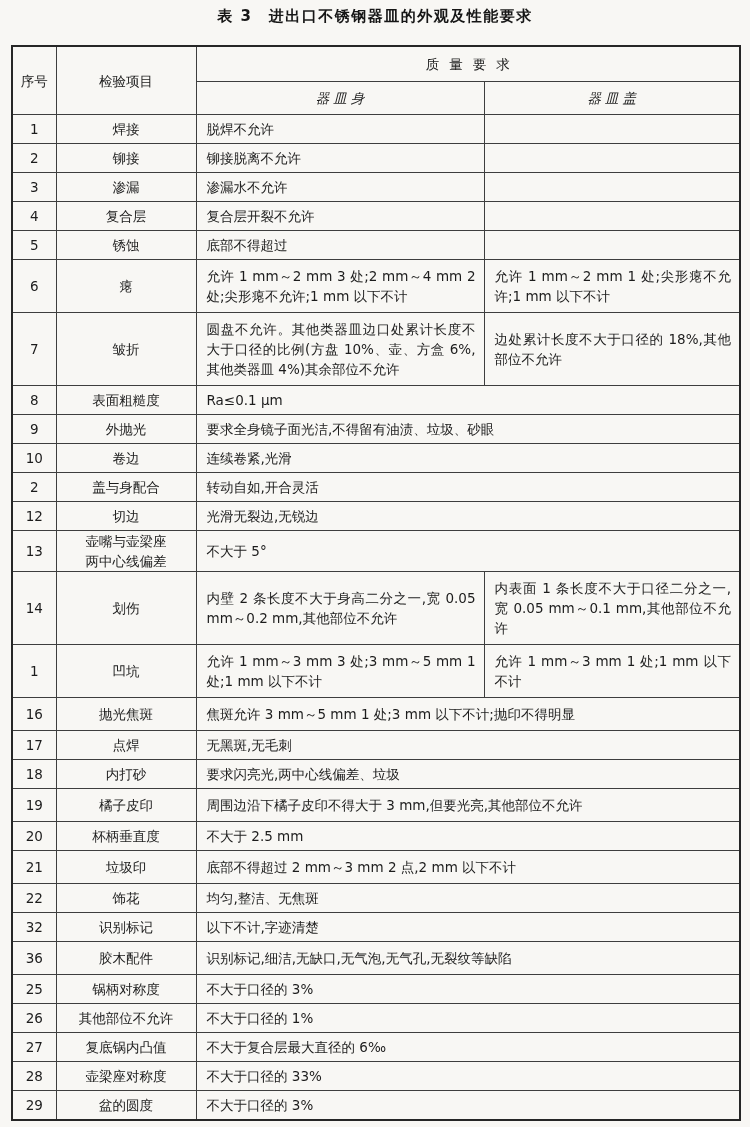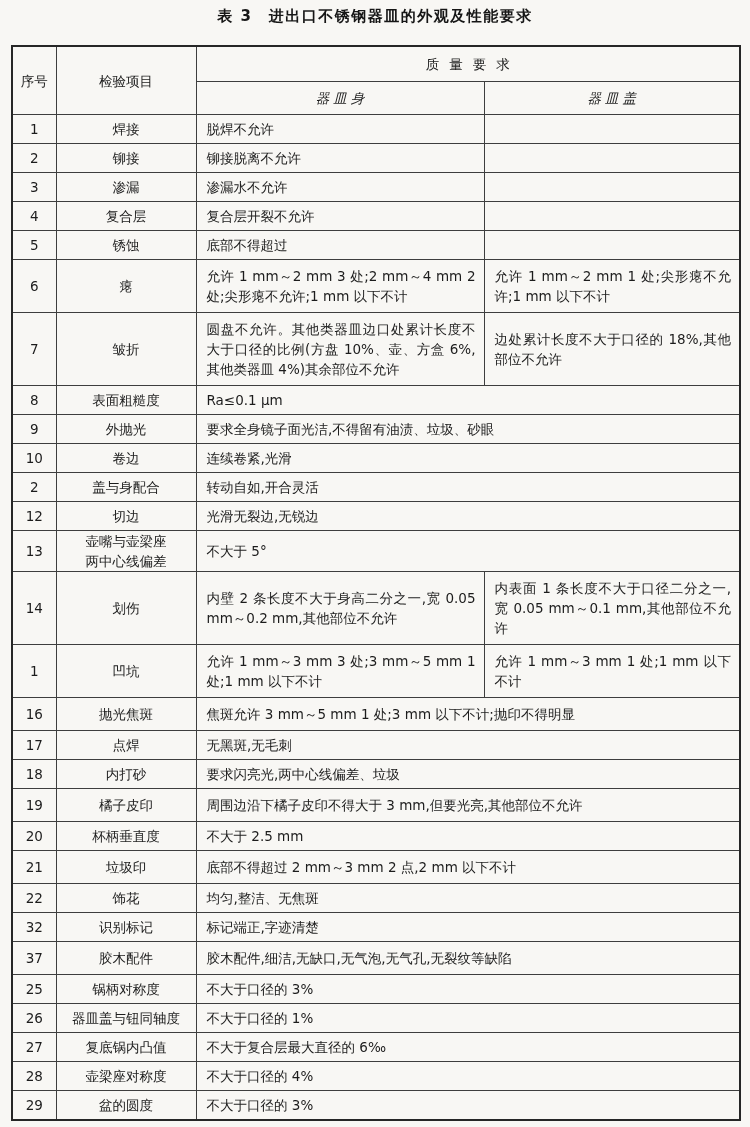--- a/index.html
+++ b/index.html
@@ -199,46 +199,46 @@
           <td class="cell-body" colspan="2">底部不得超过 2 mm～3 mm 2 点,2 mm 以下不计</td>
         </tr>
         <tr>
           <td class="cell-no">22</td>
           <td class="cell-item">饰花</td>
           <td class="cell-body" colspan="2">均匀,整洁、无焦斑</td>
         </tr>
         <tr>
           <td class="cell-no">32</td>
           <td class="cell-item">识别标记</td>
-          <td class="cell-body" colspan="2">标记端正,字迹清楚</td>
-        </tr>
-        <tr class="tall">
-          <td class="cell-no">37</td>
+          <td class="cell-body" colspan="2">以下不计,字迹清楚</td>
+        </tr>
+        <tr class="tall">
+          <td class="cell-no">36</td>
           <td class="cell-item">胶木配件</td>
-          <td class="cell-body" colspan="2">胶木配件,细洁,无缺口,无气泡,无气孔,无裂纹等缺陷</td>
+          <td class="cell-body" colspan="2">识别标记,细洁,无缺口,无气泡,无气孔,无裂纹等缺陷</td>
         </tr>
         <tr>
           <td class="cell-no">25</td>
           <td class="cell-item">锅柄对称度</td>
           <td class="cell-body" colspan="2">不大于口径的 3%</td>
         </tr>
         <tr>
           <td class="cell-no">26</td>
-          <td class="cell-item">器皿盖与钮同轴度</td>
+          <td class="cell-item">其他部位不允许</td>
           <td class="cell-body" colspan="2">不大于口径的 1%</td>
         </tr>
         <tr>
           <td class="cell-no">27</td>
           <td class="cell-item">复底锅内凸值</td>
           <td class="cell-body" colspan="2">不大于复合层最大直径的 6‰</td>
         </tr>
         <tr>
           <td class="cell-no">28</td>
           <td class="cell-item">壶梁座对称度</td>
-          <td class="cell-body" colspan="2">不大于口径的 4%</td>
+          <td class="cell-body" colspan="2">不大于口径的 33%</td>
         </tr>
         <tr>
           <td class="cell-no">29</td>
           <td class="cell-item">盆的圆度</td>
           <td class="cell-body" colspan="2">不大于口径的 3%</td>
         </tr>
       </tbody>
   </table>
 
 </div>

